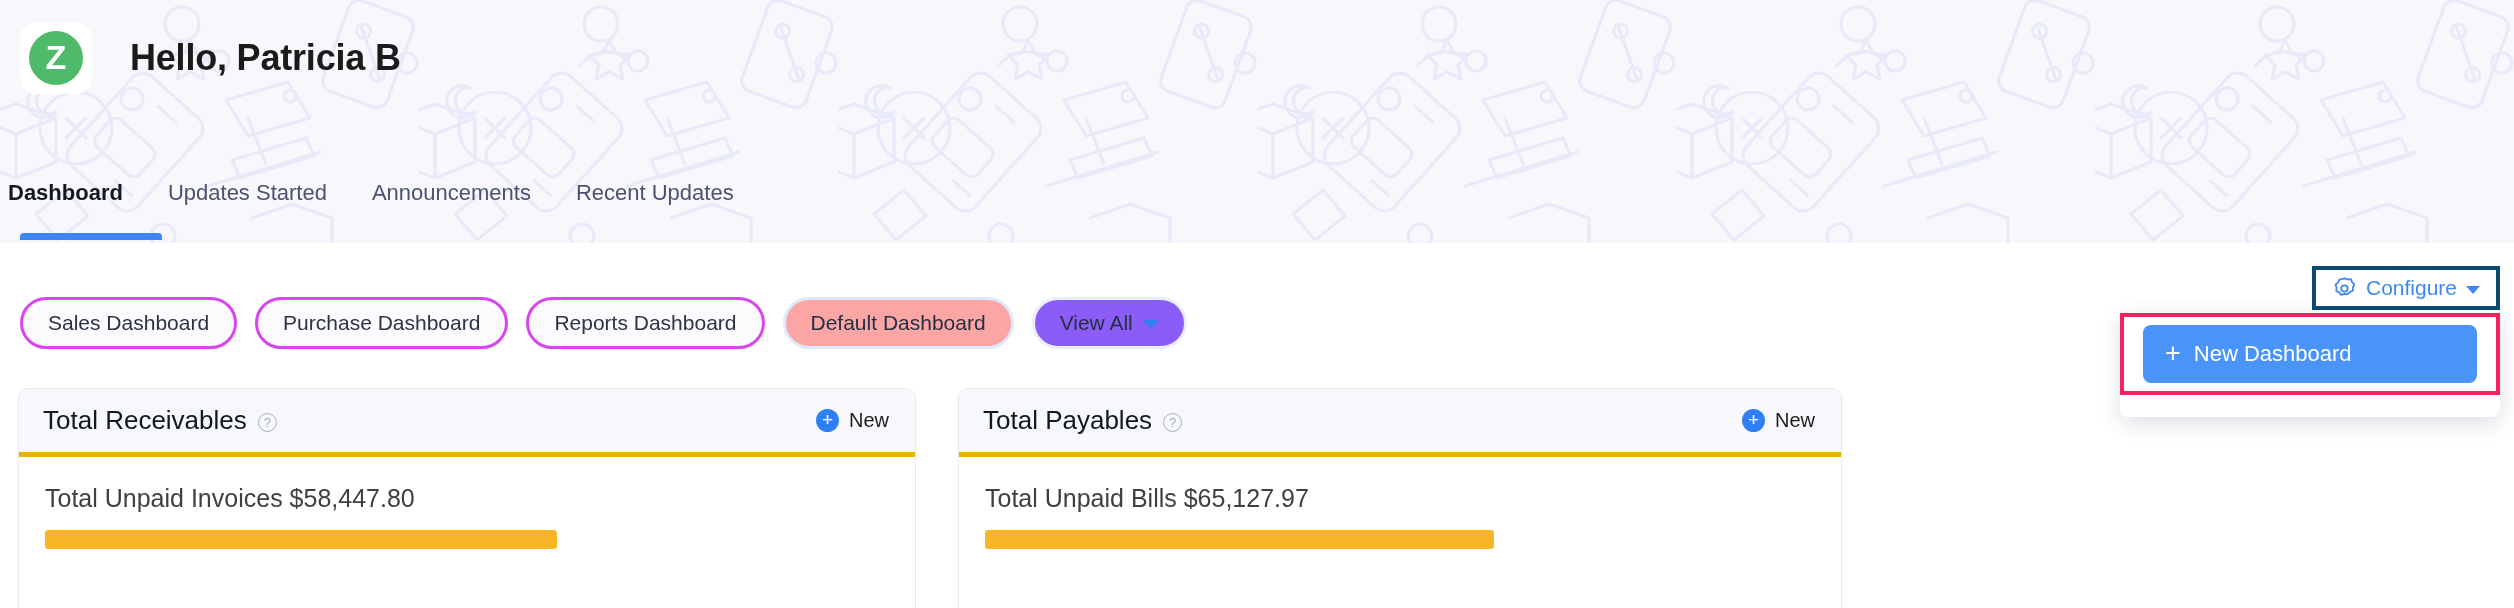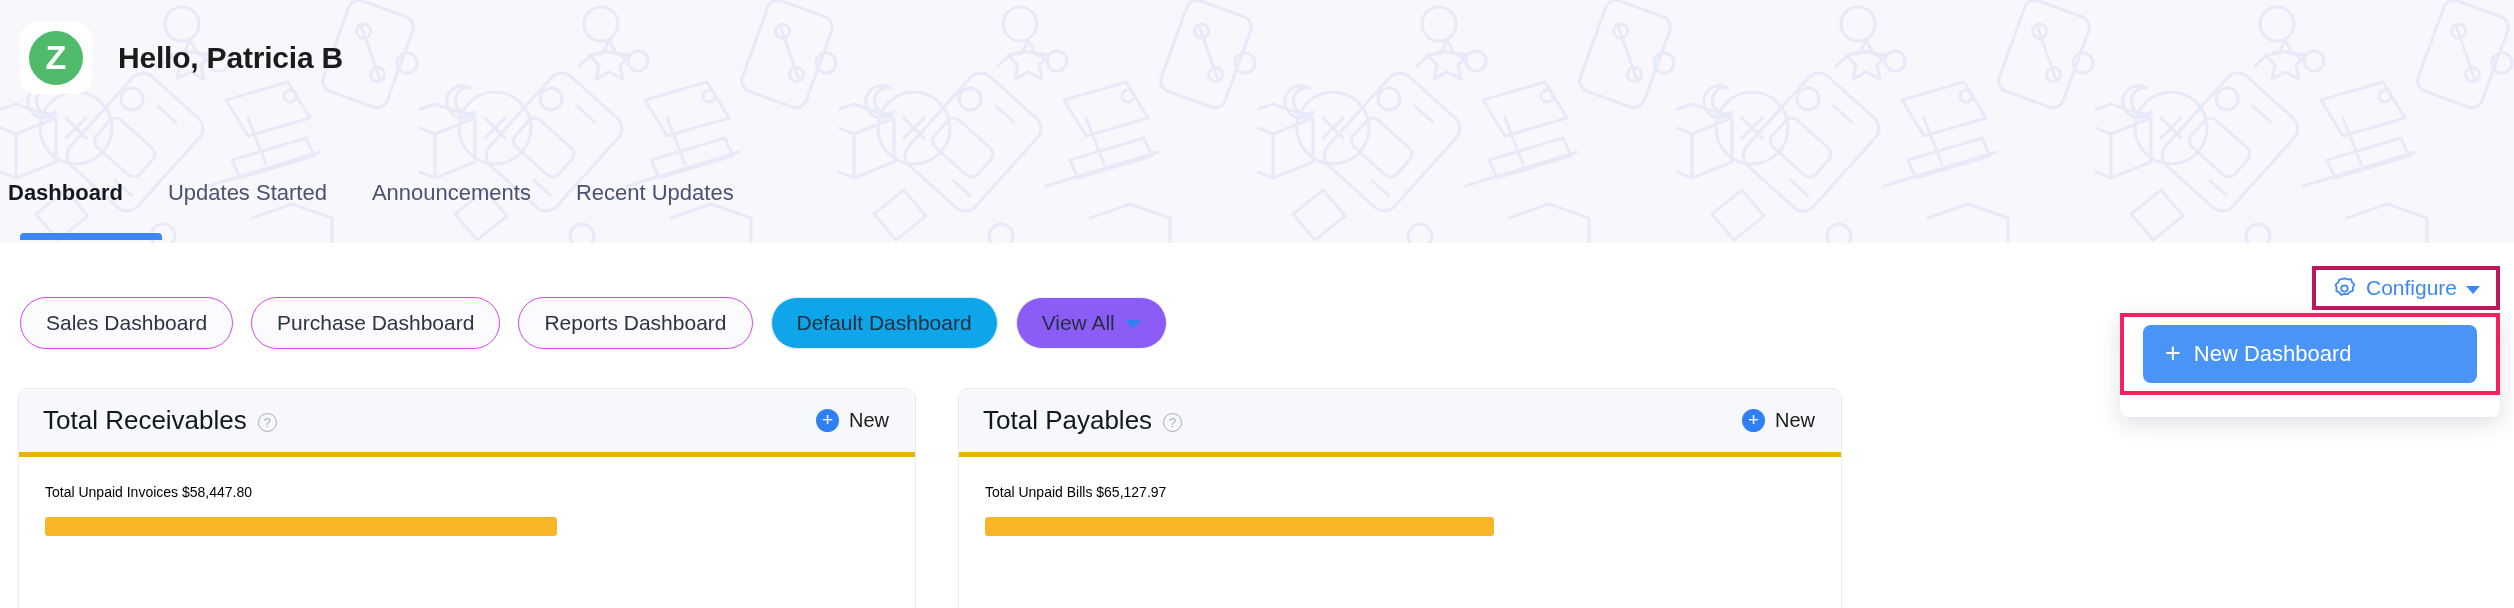--- a/index.html
+++ b/index.html
@@ -59,25 +59,26 @@
     align-items: center;
     justify-content: center;
     color: #ffffff;
     font-size: 34px;
     font-weight: 700;
     font-family: "Liberation Sans", sans-serif;
     line-height: 1;
     padding-bottom: 2px;
   }
   .greeting-text {
-    font-size: 30px;
+    font-size: 36px;
     font-weight: 700;
     color: #1b1b1b;
     letter-spacing: -0.2px;
     white-space: nowrap;
+    margin-left: 12px;
   }
 
   
   .tabs-row {
     position: absolute;
     left: 8px; top: 178px;
     display: flex;
     align-items: flex-start;
     gap: 0;
     z-index: 5;
@@ -114,31 +115,31 @@
     left: 20px; top: 297px;
     display: flex;
     align-items: center;
     gap: 18px;
     z-index: 4;
   }
   .pill {
     height: 52px;
     padding: 13px 25px;
     border-radius: 26px;
-    border: 1px solid #d946ef;
+    border: 3px solid #d946ef;
     background: #fbfbfd;
     color: #2c3344;
     font-size: 21px;
     display: flex;
     align-items: center;
     white-space: nowrap;
     cursor: pointer;
   }
   .pill.selected {
-    background: #0ea5e9;
+    background: #fca5a5;
     border-color: #dee9fb;
     color: #243043;
   }
   .pill.viewall {
     background: #8b5cf6;
     border-color: #e8f0fd;
     color: #243043;
     gap: 10px;
   }
   .chev {
@@ -148,21 +149,21 @@
     border-right: 8px solid transparent;
     border-top: 9px solid #2f80f5;
     margin-top: 3px;
   }
 
   
   .configure-hl {
     position: absolute;
     left: 2312px; top: 266px;
     width: 188px; height: 44px;
-    border: 4px solid #be185d;
+    border: 4px solid #0c4a6e;
     background: #ffffff;
     z-index: 20;
     display: flex;
     align-items: center;
     justify-content: center;
     gap: 9px;
   }
   .configure-label {
     font-size: 21px;
     color: #3e87f5;
@@ -285,22 +286,22 @@
     font-weight: 400;
     padding-bottom: 2px;
   }
   .new-btn-label {
     font-size: 20px;
     color: #1b1b1b;
   }
 
   .card-body { padding: 27px 0 0 26px; }
   .metric-label {
-    font-size: 14px;
-    color: #000000;
+    font-size: 25px;
+    color: #404040;
     white-space: nowrap;
   }
   .bar-track {
     margin-top: 17px;
     height: 19px;
     border-radius: 3px;
   }
   .bar-fill {
     height: 19px;
     border-radius: 3px;

